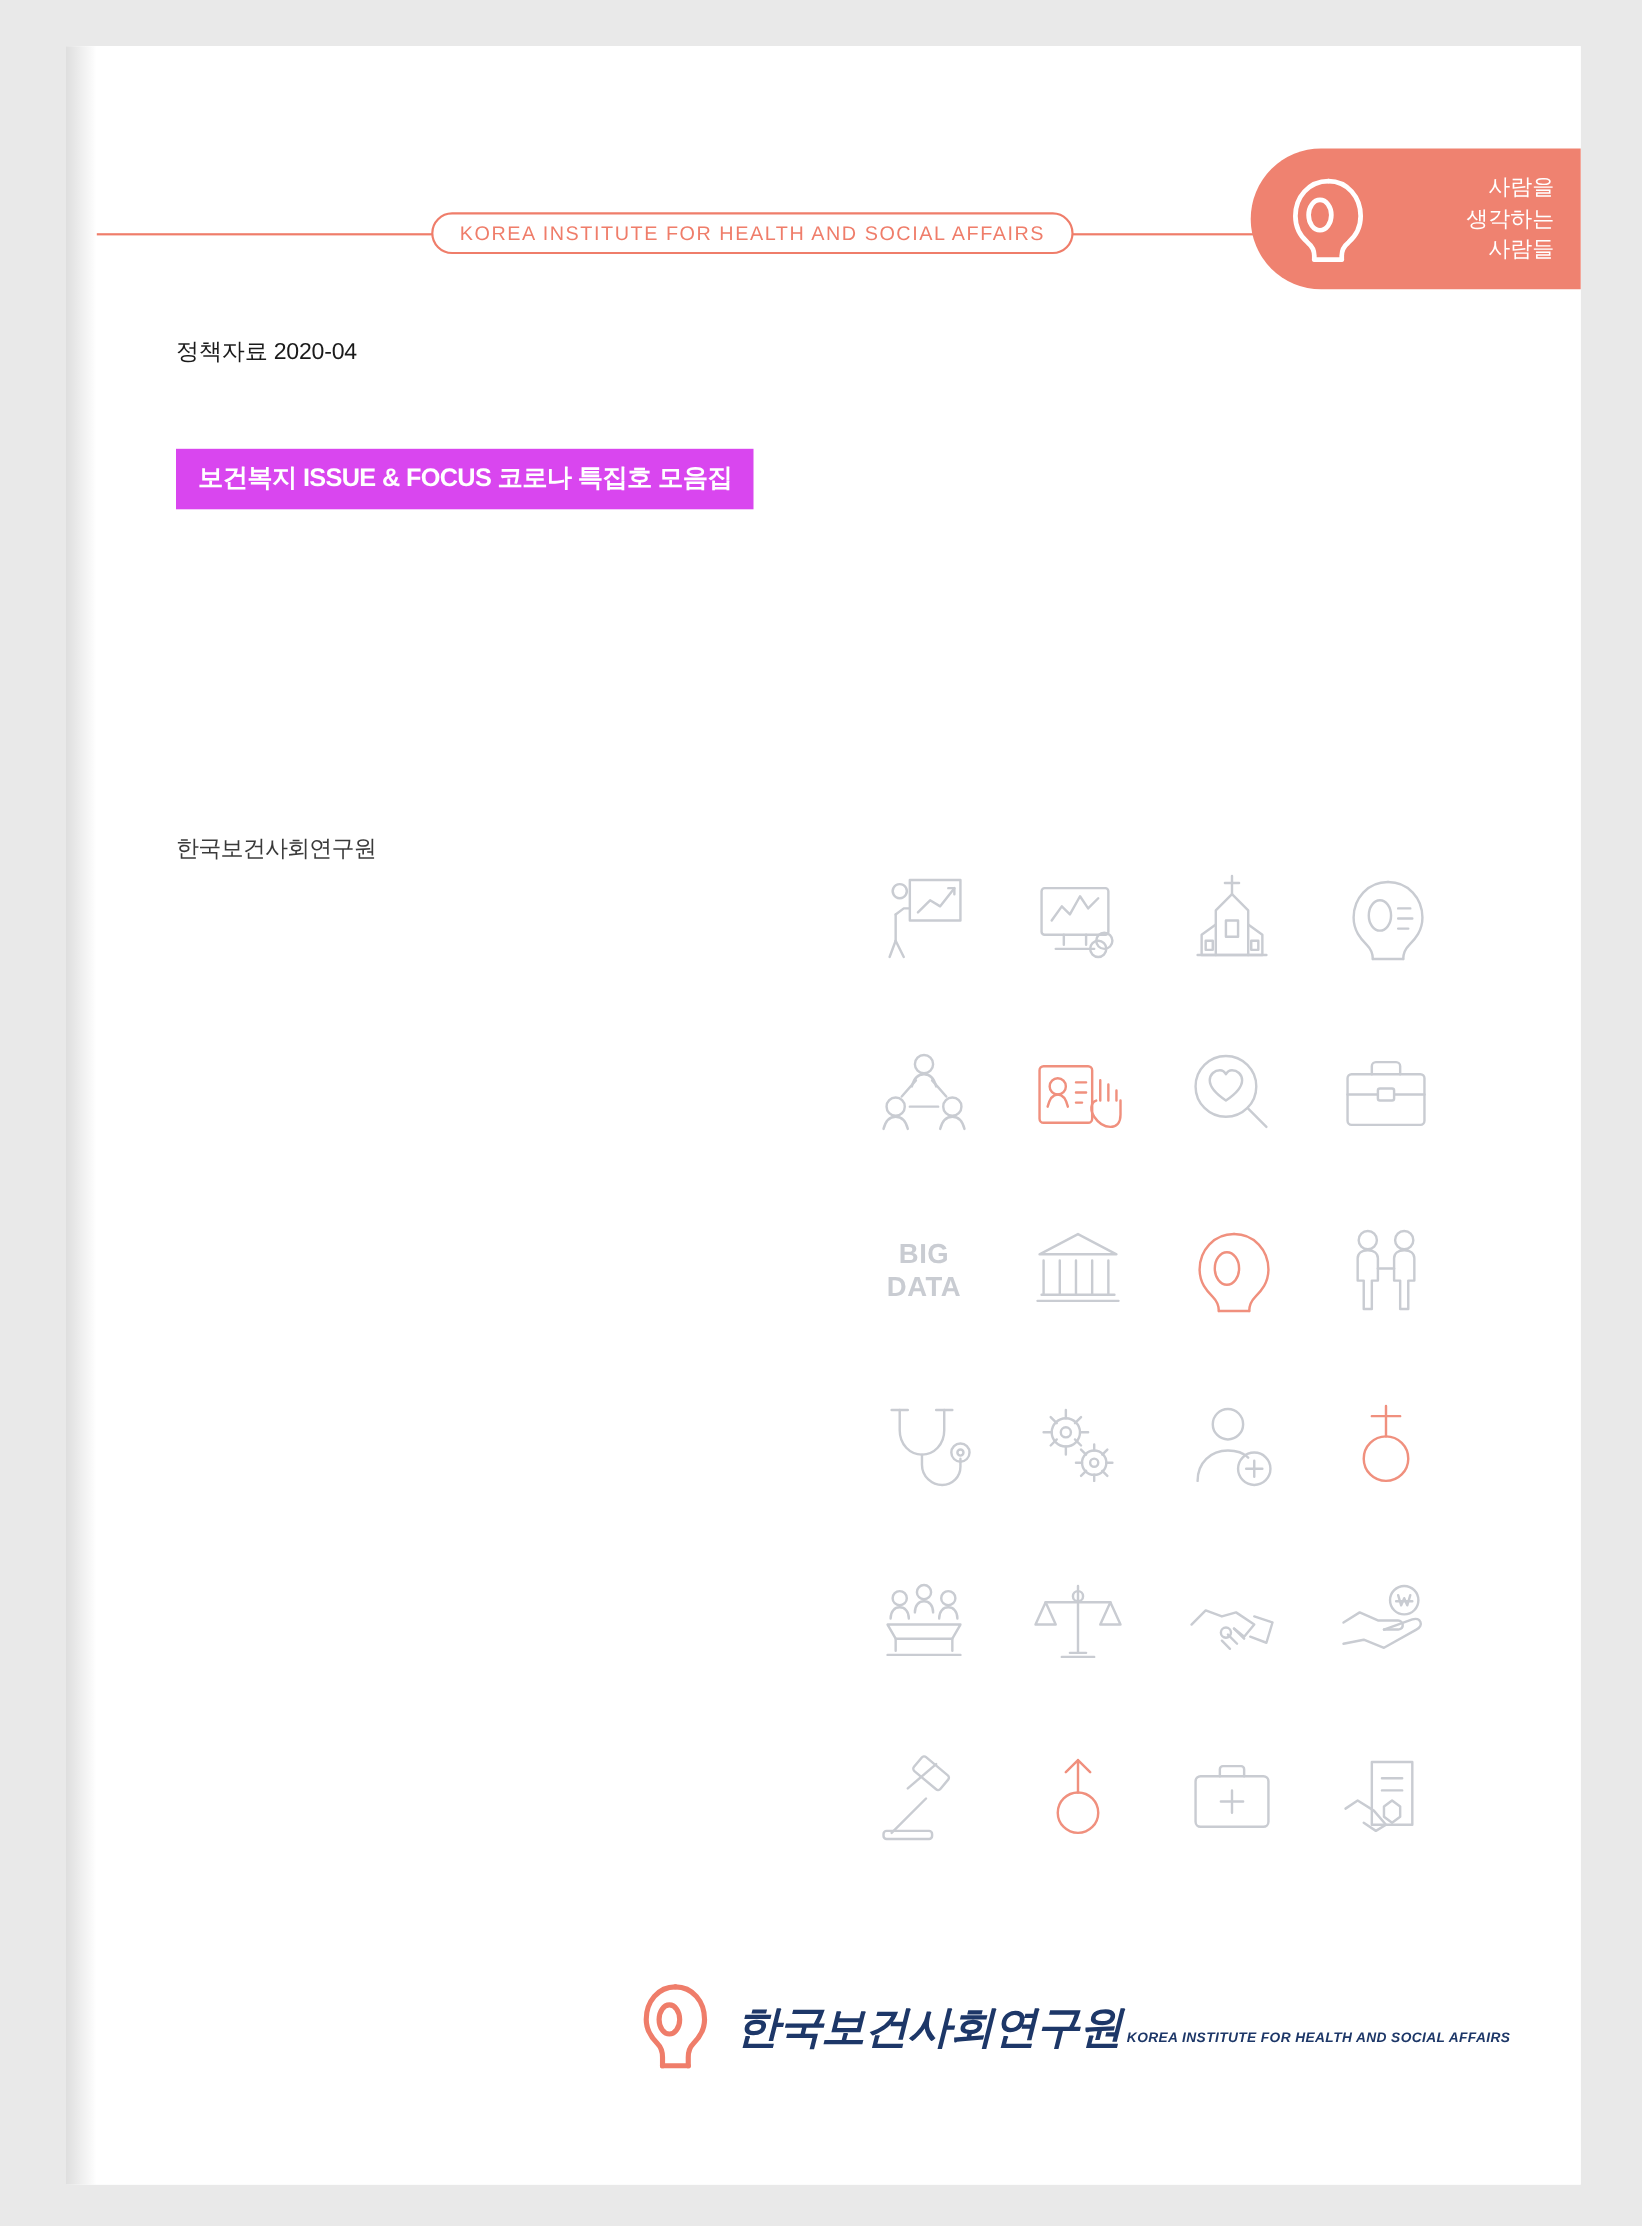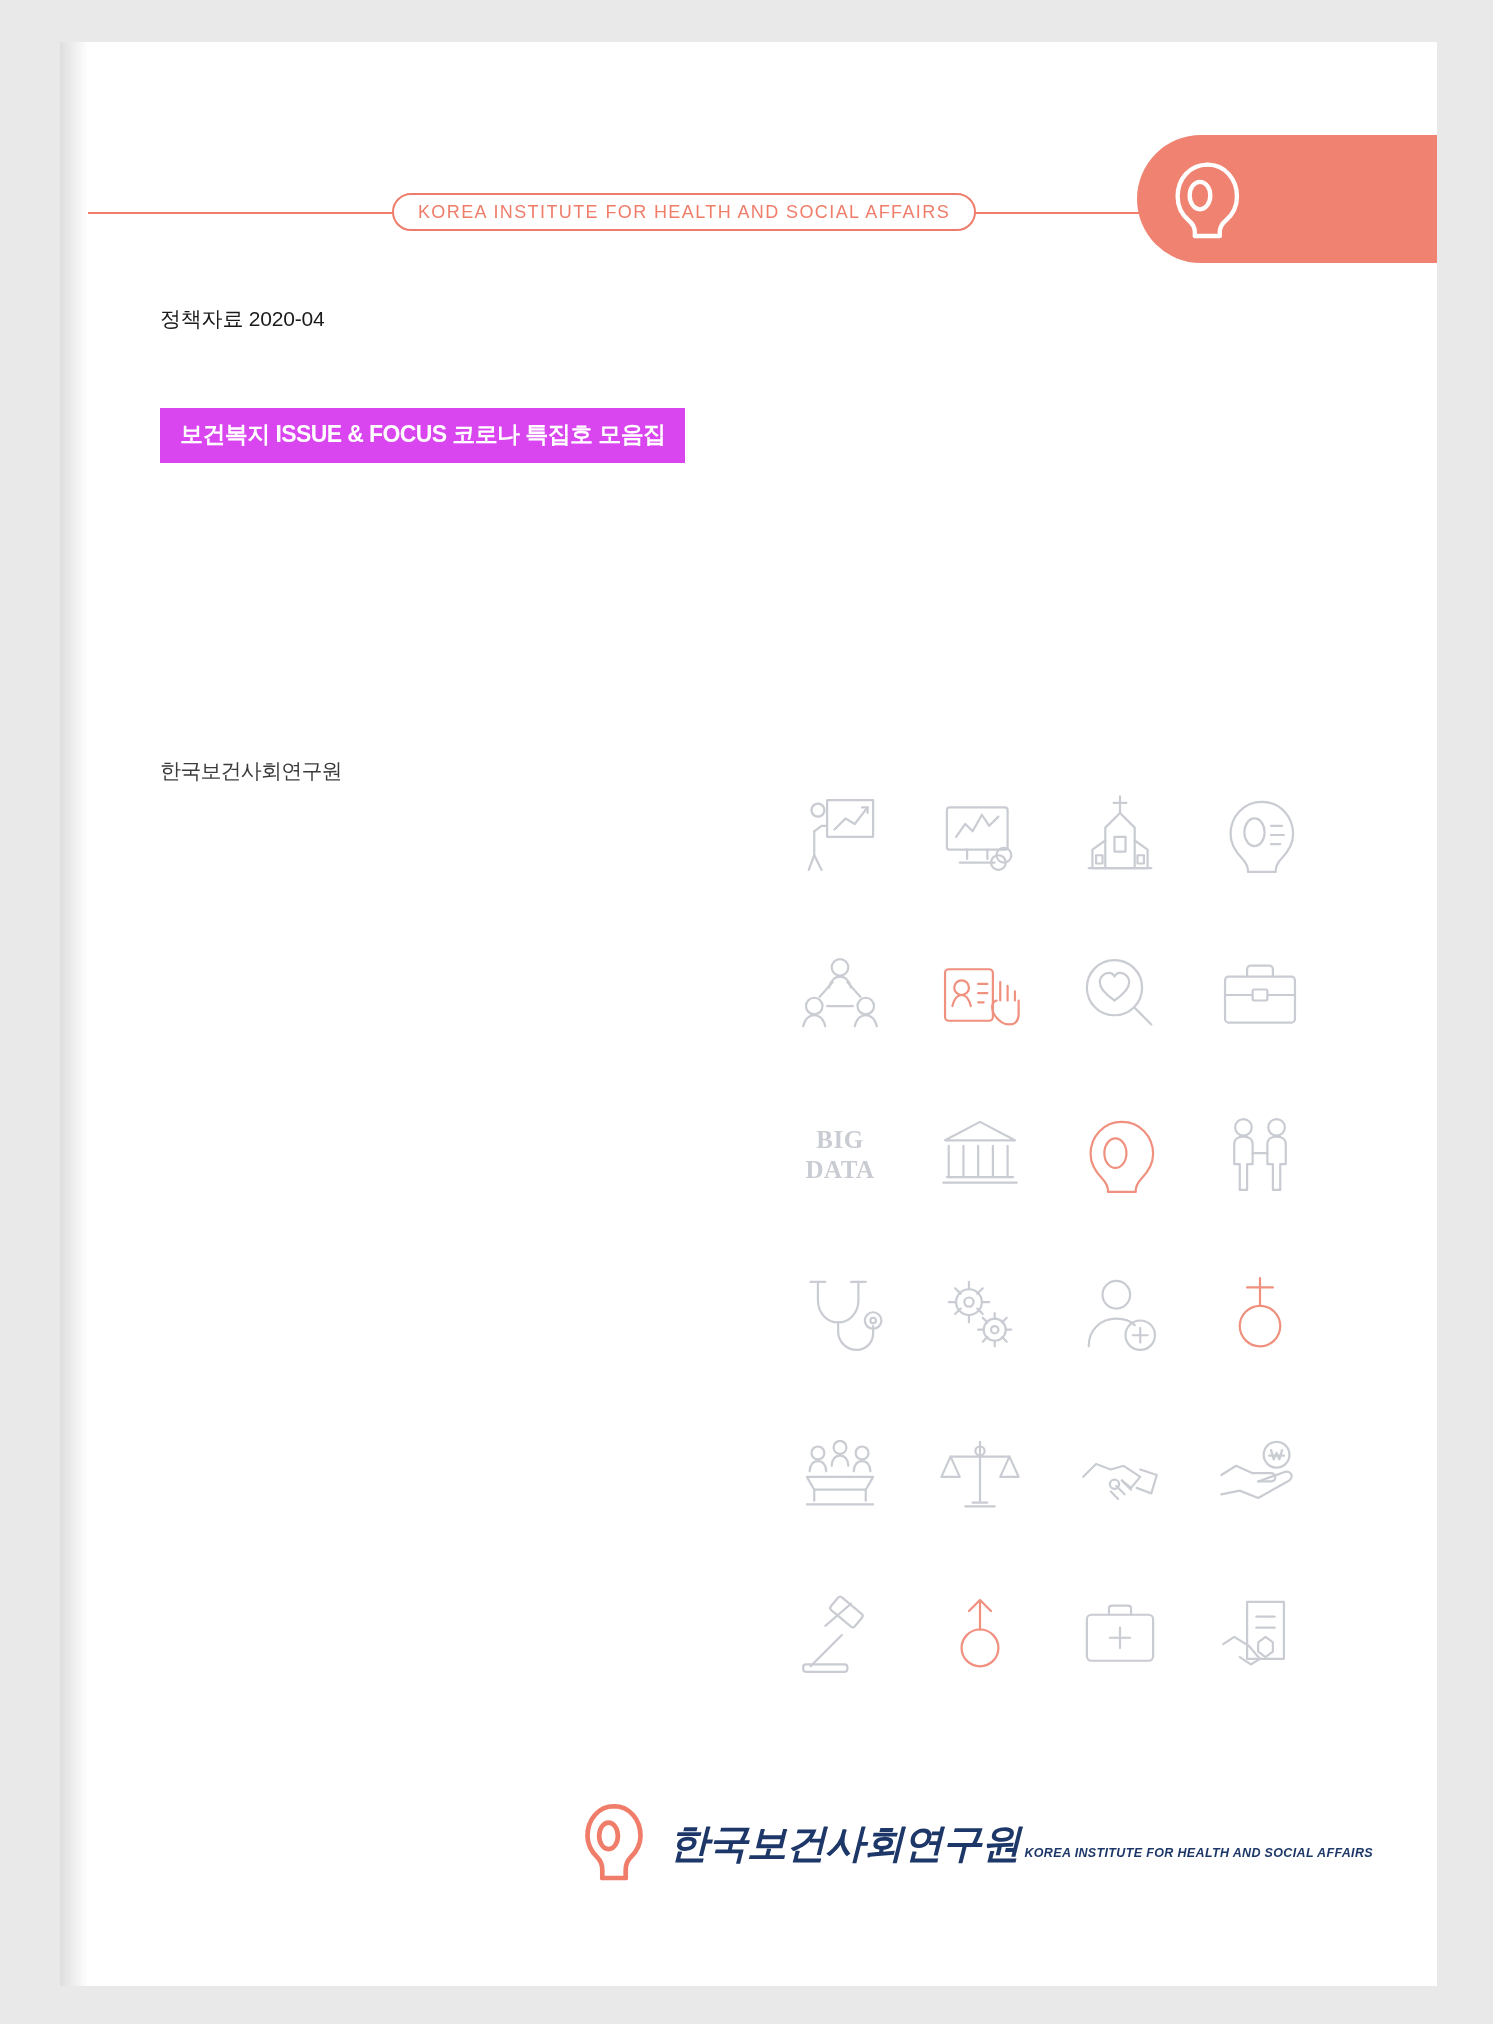--- a/index.html
+++ b/index.html
@@ -164,21 +164,20 @@
     grid-auto-rows: 160px;
     justify-items: center;
     align-items: center;
   }
   .icon-cell {
     width: 96px;
     height: 96px;
     display: flex;
     align-items: center;
     justify-content: center;
-    font-family: Liberation Serif, serif;
   }
   .icon-cell svg { width: 92px; height: 92px; display: block; }
   .ic { fill: none; stroke: #c9ccd2; stroke-width: 2.4; stroke-linecap: round; stroke-linejoin: round; }
   .ic-accent { stroke: #f0907e; }
   .bigdata-text {
     color: #c9ccd2;
     font-size: 25px;
     font-weight: 700;
     text-align: center;
     line-height: 1.22;
@@ -234,20 +233,25 @@
 
   <div class="brand-tab">
     <span class="face-mark">
       <svg viewBox="0 0 100 100" aria-hidden="true">
         <path d="M52 10 C31 10 17 27 17 47 C17 60 23 69 30 75 C35 79 37 83 37 89 L37 93" fill="none" stroke="#ffffff" stroke-width="5" stroke-linecap="round"></path>
         <path d="M52 10 C72 10 86 27 86 47 C86 60 80 69 73 75 C68 79 66 83 66 89 L66 93" fill="none" stroke="#ffffff" stroke-width="5" stroke-linecap="round"></path>
         <path d="M37 93 L66 93" fill="none" stroke="#ffffff" stroke-width="5" stroke-linecap="round"></path>
         <ellipse cx="43" cy="46" rx="12" ry="16" fill="none" stroke="#ffffff" stroke-width="5"></ellipse>
       </svg>
     </span>
+    <div class="tagline">
+      <div>사람을</div>
+      <div>생각하는</div>
+      <div>사람들</div>
+    </div>
   </div>
 
   <div class="doc-number">
     <b>정책자료</b>
     <span>2020-04</span>
   </div>
 
   <div class="series-badge">보건복지 ISSUE &amp; FOCUS 코로나 특집호 모음집</div>
 
 

